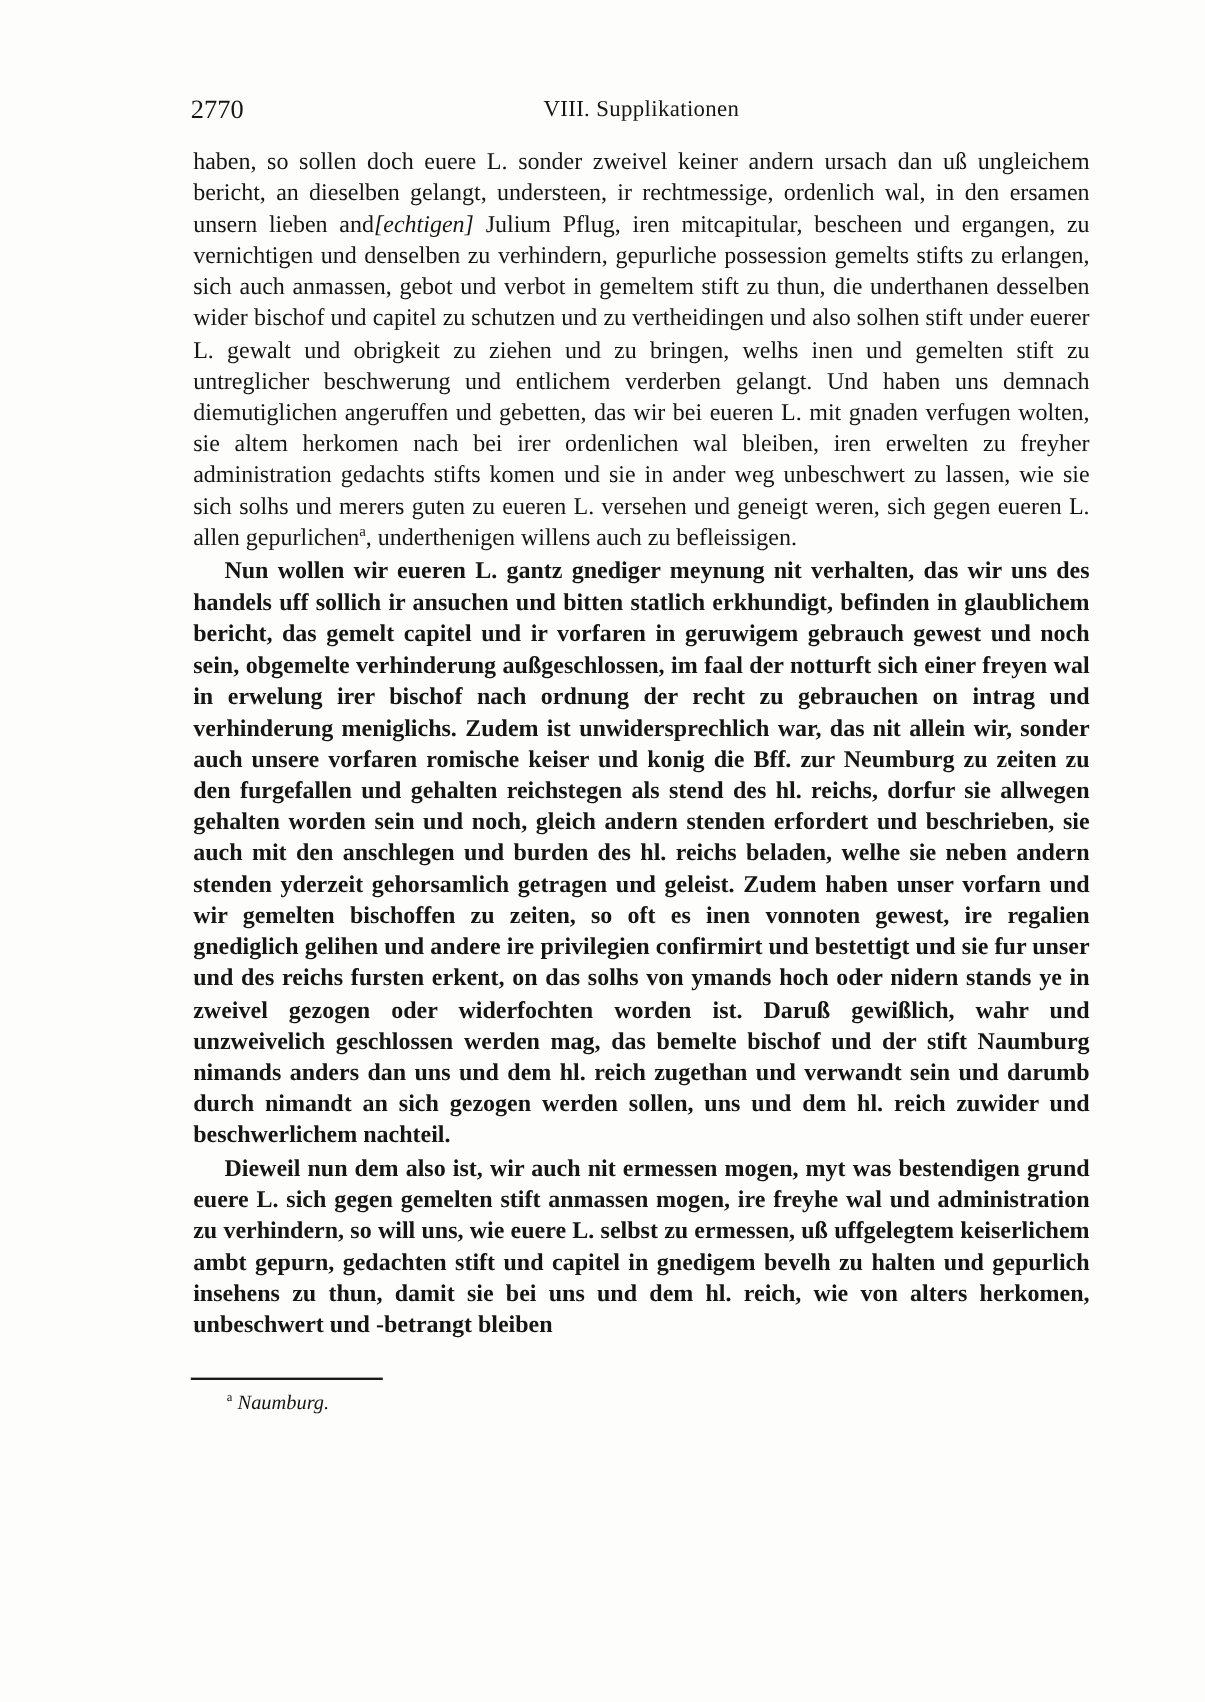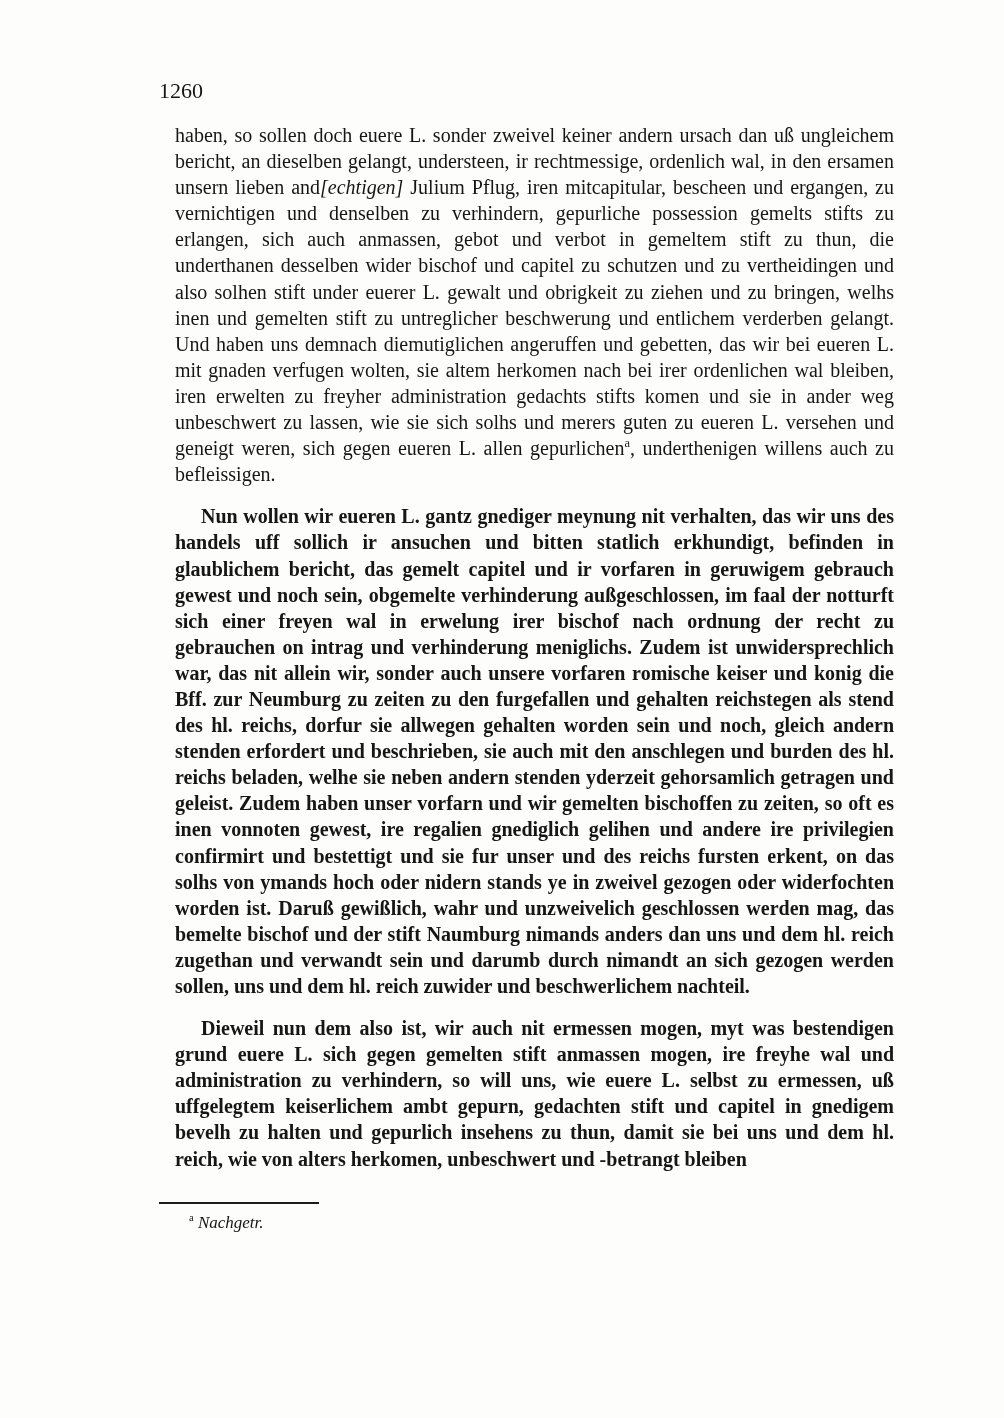--- a/index.html
+++ b/index.html
@@ -40,21 +40,21 @@
     font-size: 19px;
     letter-spacing: 0.3px;
   }
   .bodytext {
     margin-top: 16px;
     font-size: 20px;
     line-height: 26.1px;
     text-align: justify;
   }
   .bodytext p {
-    margin: 16px;
+    margin: 2px;
     padding: 0;
   }
   .bodytext p.indent {
     text-indent: 26px;
     font-weight: bold;
   }
   sup.fn-marker {
     font-size: 0.62em;
     vertical-align: super;
     line-height: 0;
@@ -78,27 +78,28 @@
     font-size: 17px;
     line-height: 22px;
   }
 </style>
 </head>
 <body>
 
 <div class="content">
 
   <header class="pagehead">
-    <span class="pagenum">1260</span>
+    <span class="pagenum">2770</span>
+    <span class="runhead">VIII. Supplikationen</span>
   </header>
 
   <div class="bodytext">
     <p><span>haben, so sollen doch euere L. sonder zweivel keiner andern ursach dan uß ungleichem bericht, an dieselben gelangt, understeen, ir rechtmessige, ordenlich wal, in den ersamen unsern lieben and</span><em>[echtigen]</em><span> Julium Pflug, iren mitcapitular, bescheen und ergangen, zu vernichtigen und denselben zu verhindern, gepurliche possession gemelts stifts zu erlangen, sich auch anmassen, gebot und verbot in gemeltem stift zu thun, die underthanen desselben wider bischof und capitel zu schutzen und zu vertheidingen und also solhen stift under euerer L. gewalt und obrigkeit zu ziehen und zu bringen, welhs inen und gemelten stift zu untreglicher beschwerung und entlichem verderben gelangt. Und haben uns demnach diemutiglichen angeruffen und gebetten, das wir bei eueren L. mit gnaden verfugen wolten, sie altem herkomen nach bei irer ordenlichen wal bleiben, iren erwelten zu freyher administration gedachts stifts komen und sie in ander weg unbeschwert zu lassen, wie sie sich solhs und merers guten zu eueren L. versehen und geneigt weren, sich gegen eueren L. allen gepurlichen</span><sup class="fn-marker">a</sup><span>, underthenigen willens auch zu befleissigen.</span></p>
     <p class="indent">Nun wollen wir eueren L. gantz gnediger meynung nit verhalten, das wir uns des handels uff sollich ir ansuchen und bitten statlich erkhundigt, befinden in glaublichem bericht, das gemelt capitel und ir vorfaren in geruwigem gebrauch gewest und noch sein, obgemelte verhinderung außgeschlossen, im faal der notturft sich einer freyen wal in erwelung irer bischof nach ordnung der recht zu gebrauchen on intrag und verhinderung meniglichs. Zudem ist unwidersprechlich war, das nit allein wir, sonder auch unsere vorfaren romische keiser und konig die Bff. zur Neumburg zu zeiten zu den furgefallen und gehalten reichstegen als stend des hl. reichs, dorfur sie allwegen gehalten worden sein und noch, gleich andern stenden erfordert und beschrieben, sie auch mit den anschlegen und burden des hl. reichs beladen, welhe sie neben andern stenden yderzeit gehorsamlich getragen und geleist. Zudem haben unser vorfarn und wir gemelten bischoffen zu zeiten, so oft es inen vonnoten gewest, ire regalien gnediglich gelihen und andere ire privilegien confirmirt und bestettigt und sie fur unser und des reichs fursten erkent, on das solhs von ymands hoch oder nidern stands ye in zweivel gezogen oder widerfochten worden ist. Daruß gewißlich, wahr und unzweivelich geschlossen werden mag, das bemelte bischof und der stift Naumburg nimands anders dan uns und dem hl. reich zugethan und verwandt sein und darumb durch nimandt an sich gezogen werden sollen, uns und dem hl. reich zuwider und beschwerlichem nachteil.</p>
     <p class="indent">Dieweil nun dem also ist, wir auch nit ermessen mogen, myt was bestendigen grund euere L. sich gegen gemelten stift anmassen mogen, ire freyhe wal und administration zu verhindern, so will uns, wie euere L. selbst zu ermessen, uß uffgelegtem keiserlichem ambt gepurn, gedachten stift und capitel in gnedigem bevelh zu halten und gepurlich insehens zu thun, damit sie bei uns und dem hl. reich, wie von alters herkomen, unbeschwert und -betrangt bleiben</p>
   </div>
 
   <div class="footnote-area">
     <div class="fnrule"></div>
-    <p class="footnote"><sup class="fn-marker">a</sup> <em>Nachgetr.</em></p>
+    <p class="footnote"><sup class="fn-marker">a</sup> <em>Naumburg.</em></p>
   </div>
 
 </div>
 
 </body></html>

